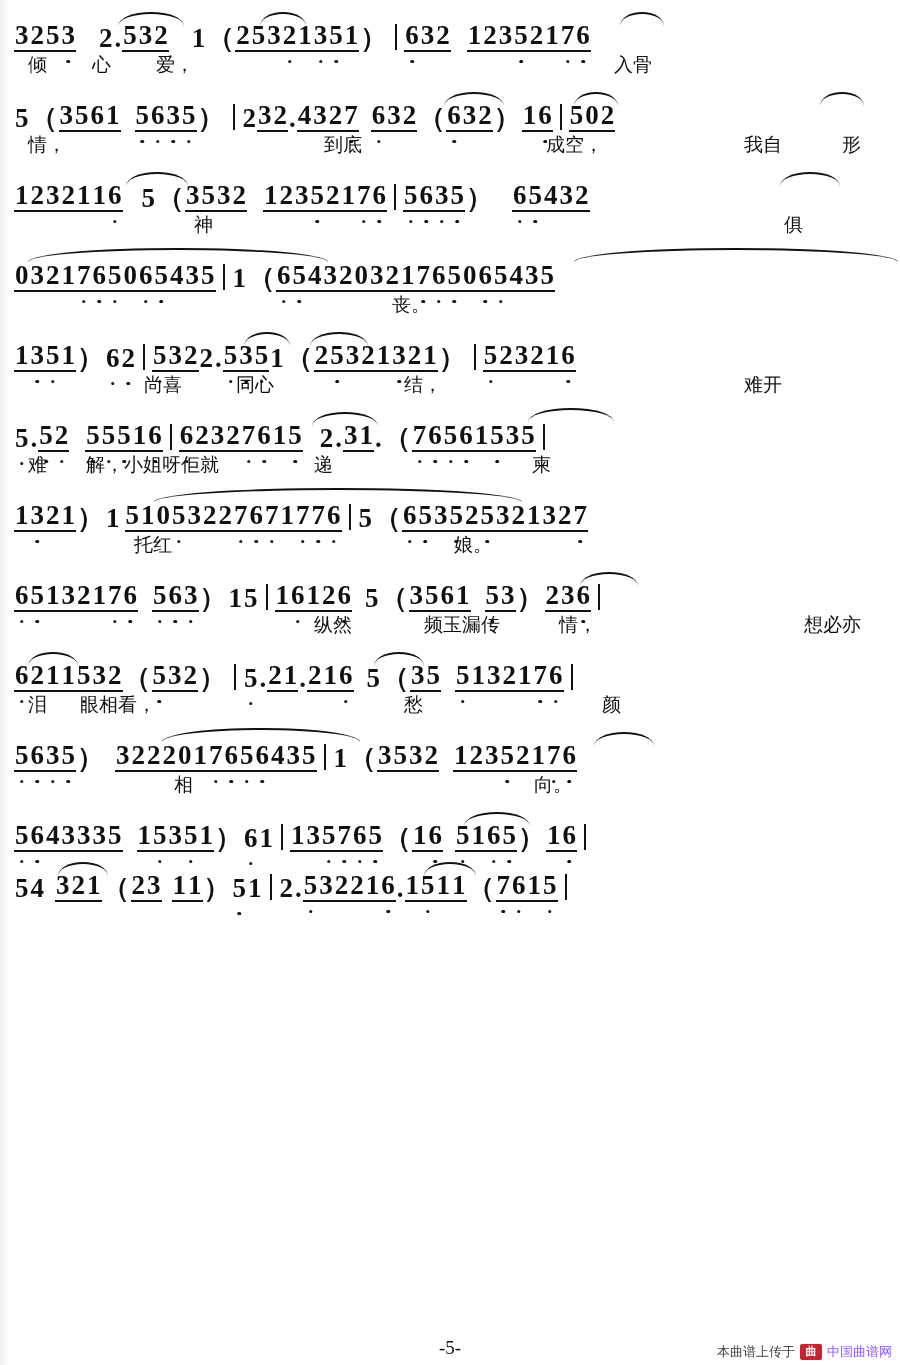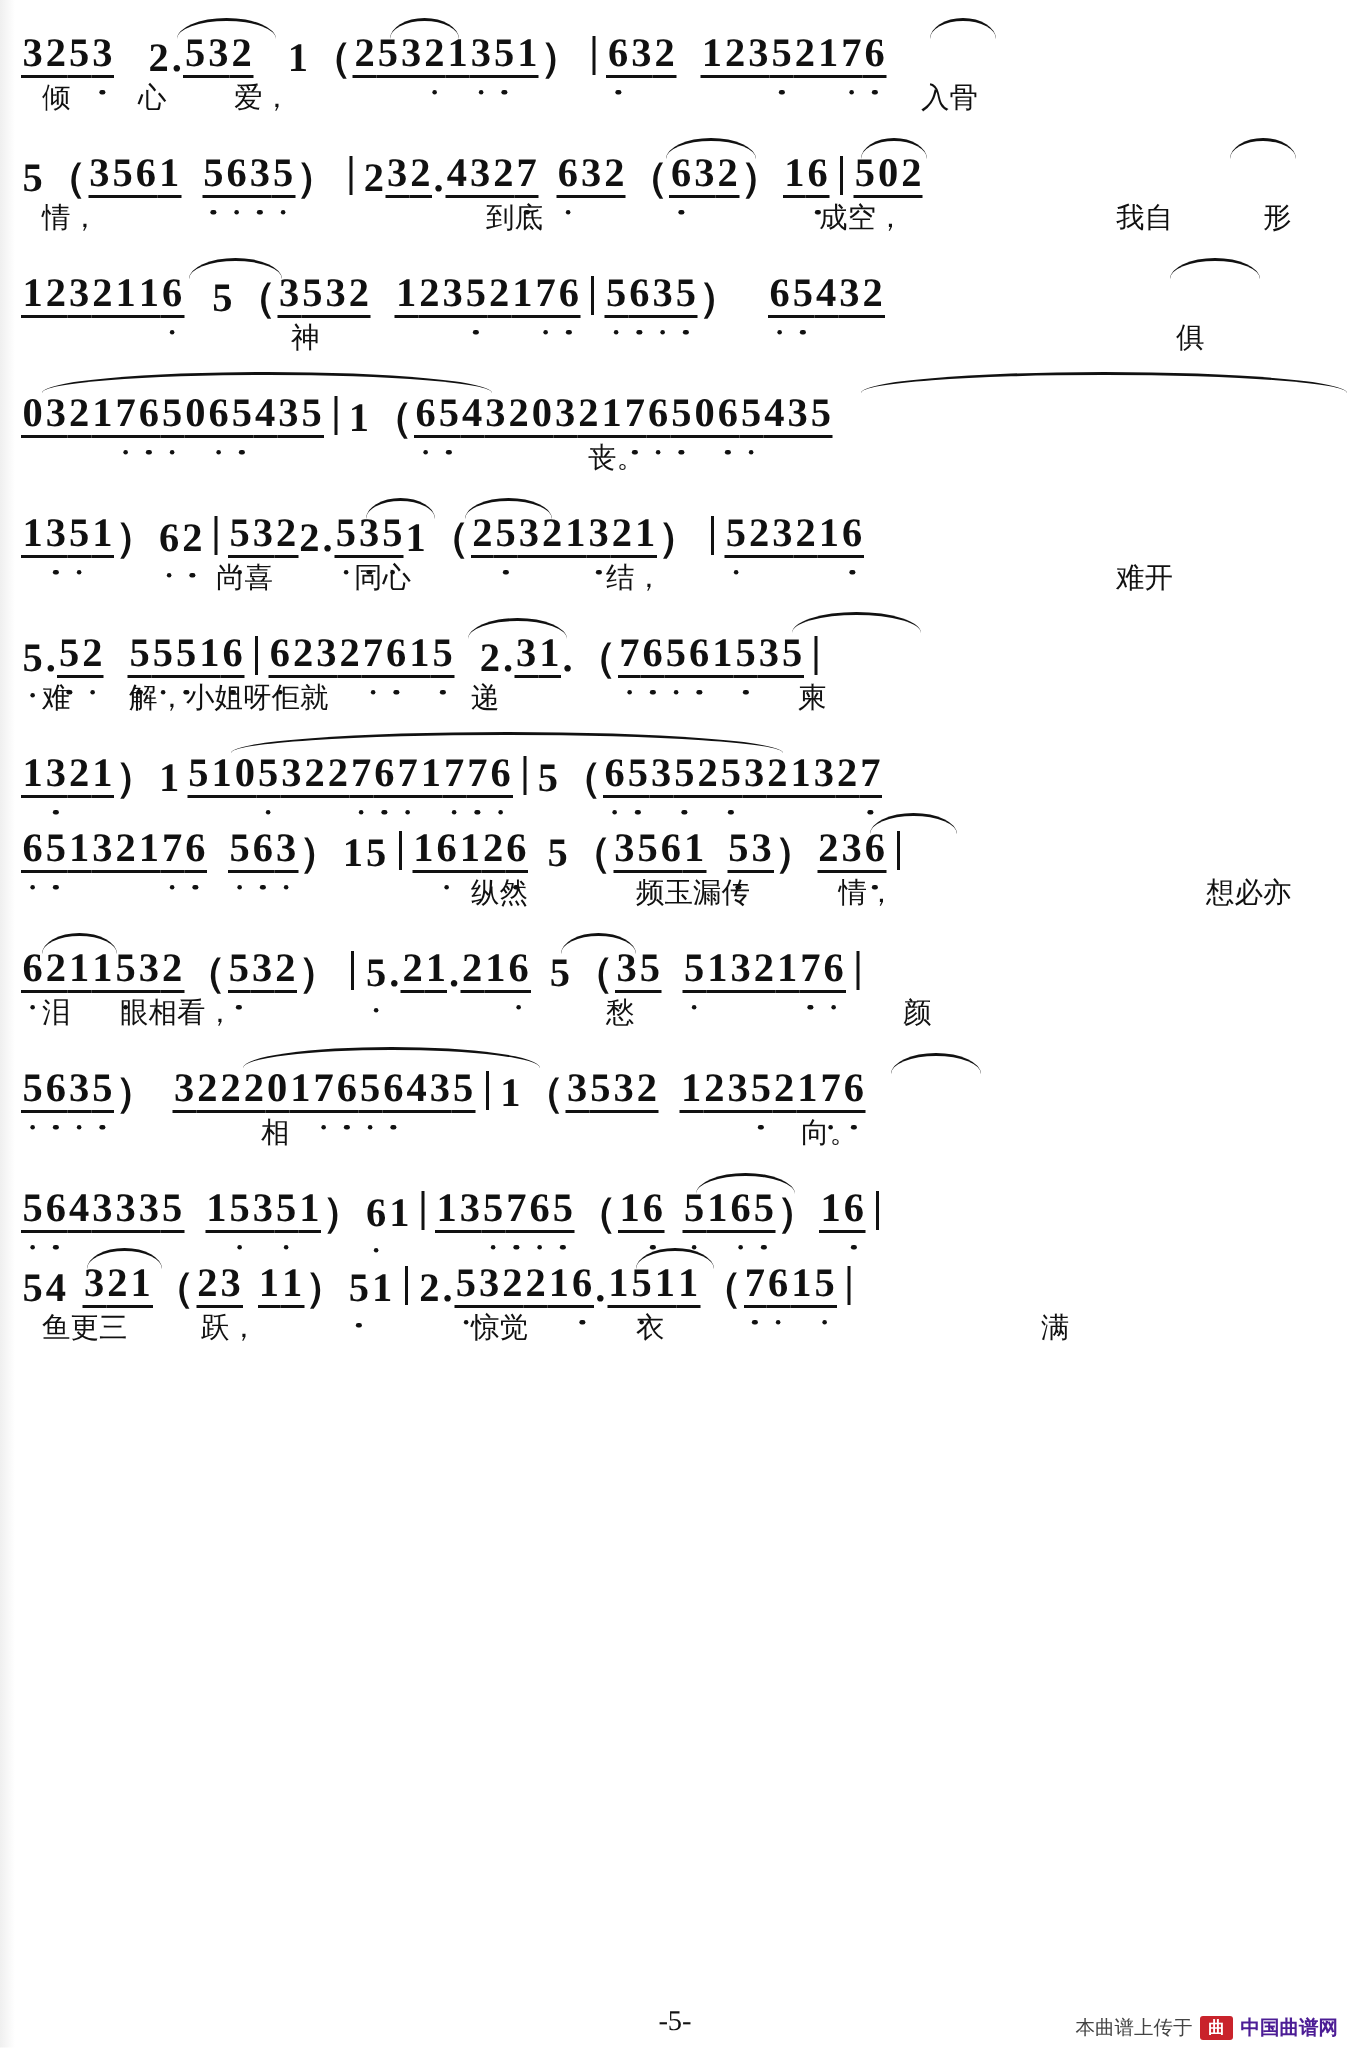--- a/index.html
+++ b/index.html
@@ -115,21 +115,21 @@
     width: 22px;
     height: 16px;
     background: #c9232b;
     color: #fff;
     font-size: 11px;
     line-height: 16px;
     text-align: center;
     border-radius: 2px;
     font-weight: bold;
   }
-  .wm-red { color: #4c1d95; font-weight: bold; }
+  .wm-red { color: #8b5cf6; font-weight: normal; }
   .edge-left {
     position: absolute;
     left: 0; top: 0; bottom: 0;
     width: 10px;
     background: linear-gradient(to right, #efefef, #ffffff);
   }
 </style>
 </head>
 <body>
 
@@ -246,20 +246,24 @@
   </div>
 
   <div class="system">
     <div class="notes-row">
       <span class="tok u1">1</span><span class="tok u1 d">3</span><span class="tok u1">2</span><span class="tok u1">1</span><span class="tok">）</span><span class="tok">1</span><span class="sp" style="width:4px"></span>
       <span class="tok u1">5</span><span class="tok u1">1</span><span class="tok u1">0</span><span class="tok u1 d">5</span><span class="tok u1">3</span><span class="tok u1">2</span><span class="tok u1">2</span><span class="tok u1 d">7</span><span class="tok u1 d">6</span><span class="tok u1 d">7</span><span class="tok u1">1</span><span class="tok u1 d">7</span><span class="tok u1 d">7</span><span class="tok u1 d">6</span>
       <span class="bar"></span>
       <span class="tok">5</span><span class="tok">（</span><span class="tok u1 d">6</span><span class="tok u1 d">5</span><span class="tok u1">3</span><span class="tok u1 d">5</span><span class="tok u1">2</span><span class="tok u1 d">5</span><span class="tok u1">3</span><span class="tok u1">2</span><span class="tok u1">1</span><span class="tok u1">3</span><span class="tok u1">2</span><span class="tok u1 d">7</span>
     </div>
     <div class="slur" style="left:140px; top:-6px; width:368px;"></div>
+    <div class="lyric-row">
+      <span class="lyric" style="left:120px">托红</span>
+      <span class="lyric" style="left:440px">娘。</span>
+    </div>
   </div>
 
   <div class="system">
     <div class="notes-row">
       <span class="tok u1 d">6</span><span class="tok u1 d">5</span><span class="tok u1">1</span><span class="tok u1">3</span><span class="tok u1">2</span><span class="tok u1">1</span><span class="tok u1 d">7</span><span class="tok u1 d">6</span><span class="sp" style="width:14px"></span>
       <span class="tok u1 d">5</span><span class="tok u1 d">6</span><span class="tok u1 d">3</span><span class="tok">）</span><span class="tok">1</span><span class="tok">5</span>
       <span class="bar"></span>
       <span class="tok u1">1</span><span class="tok u1 d">6</span><span class="tok u1">1</span><span class="tok u1">2</span><span class="tok u1 d">6</span><span class="sp" style="width:12px"></span>
       <span class="tok">5</span><span class="tok">（</span><span class="tok u1">3</span><span class="tok u1">5</span><span class="tok u1">6</span><span class="tok u1">1</span><span class="sp" style="width:14px"></span>
       <span class="tok u1 d">5</span><span class="tok u1">3</span><span class="tok">）</span><span class="tok u1">2</span><span class="tok u1">3</span><span class="tok u1 d">6</span>
@@ -325,27 +329,20 @@
     <div class="notes-row">
       <span class="tok">5</span><span class="tok">4</span><span class="sp" style="width:10px"></span>
       <span class="tok u1">3</span><span class="tok u1">2</span><span class="tok u1">1</span><span class="tok">（</span><span class="tok u1">2</span><span class="tok u1">3</span><span class="sp" style="width:10px"></span>
       <span class="tok u1">1</span><span class="tok u1">1</span><span class="tok">）</span><span class="tok d">5</span><span class="tok">1</span>
       <span class="bar"></span>
       <span class="tok">2</span><span class="tok">.</span><span class="tok u1 d">5</span><span class="tok u1">3</span><span class="tok u1">2</span><span class="tok u1">2</span><span class="tok u1">1</span><span class="tok u1 d">6</span><span class="tok">.</span><span class="tok u1">1</span><span class="tok u1 d">5</span><span class="tok u1">1</span><span class="tok u1">1</span><span class="tok">（</span><span class="tok u1 d">7</span><span class="tok u1 d">6</span><span class="tok u1">1</span><span class="tok u1 d">5</span>
       <span class="bar"></span>
     </div>
     <div class="slur" style="left:44px; top:-2px; width:50px;"></div>
     <div class="slur" style="left:410px; top:-2px; width:52px;"></div>
-    <div class="lyric-row">
-      <span class="lyric" style="left:14px">鱼更三</span>
-      <span class="lyric" style="left:120px">跃，</span>
-      <span class="lyric" style="left:300px">惊觉</span>
-      <span class="lyric" style="left:410px">衣</span>
-      <span class="lyric" style="left:680px">满</span>
-    </div>
   </div>
 
   <div class="pagenum">-5-</div>
 
   <div class="watermark">
     <span>本曲谱上传于</span>
     <span class="wm-logo">曲</span>
     <span class="wm-red">中国曲谱网</span>
   </div>
 </div>

